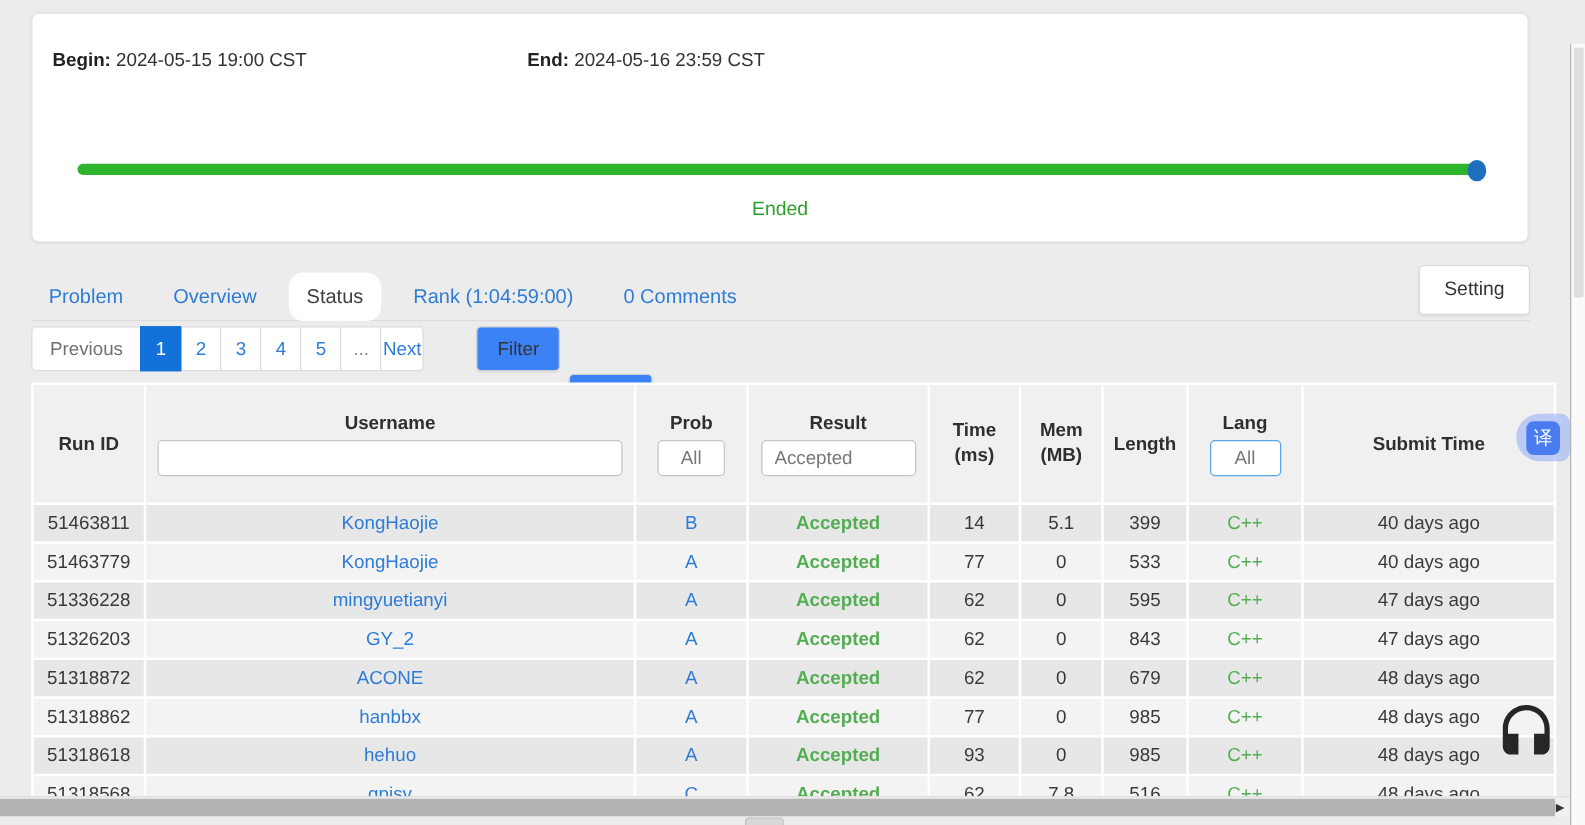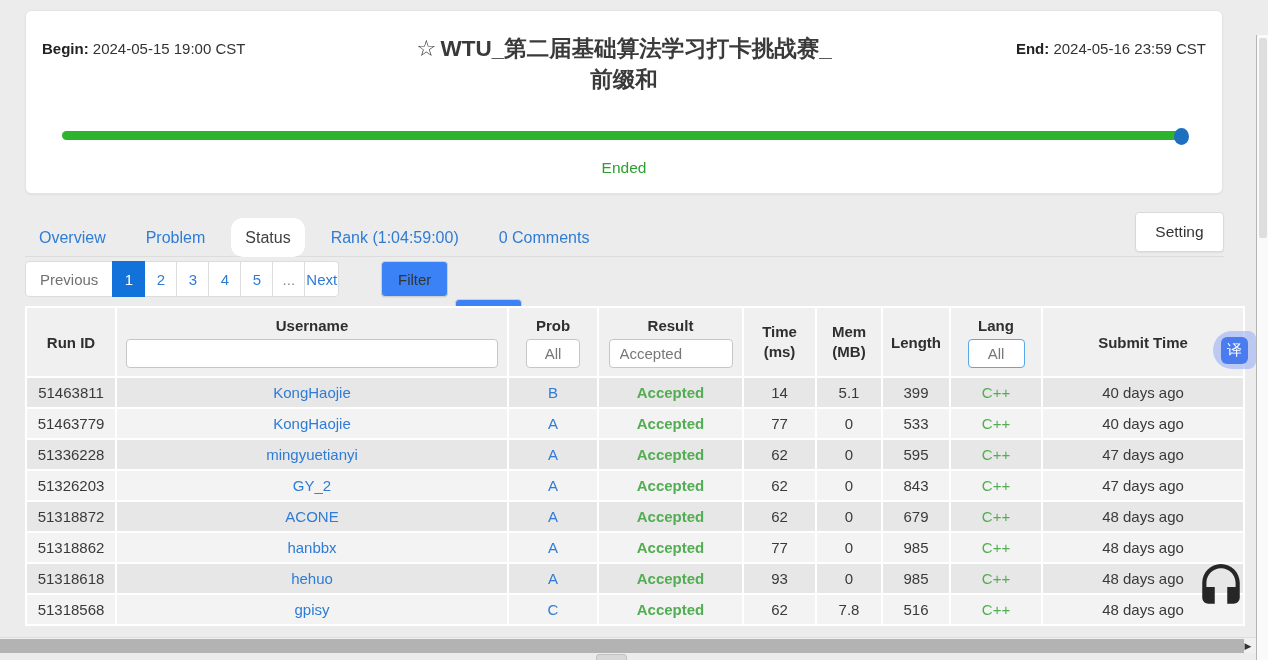--- a/index.html
+++ b/index.html
@@ -42,21 +42,21 @@
   .pg.active{background:var(--active-page-bg,#1272d9);border-color:var(--active-page-bg,#1272d9);color:#fff;z-index:1;}
   .tool-btn{width:67px;height:36px;background:#3b82f6;border:1px solid #cfcfcf;border-radius:4px;color:#333;
       font-size:15px;display:flex;align-items:center;justify-content:center;box-shadow:0 1px 1px rgba(0,0,0,.05);
       box-sizing:border-box;cursor:pointer;}
   .tool-btn.filter{margin-left:42px;}
   .tool-btn.reset{margin-left:7px;margin-top:38px;}
 
   
   table.status{position:absolute;left:25px;top:306px;width:1220px;border-collapse:separate;border-spacing:2px;
       background:#fff;table-layout:fixed;font-size:15px;}
-  table.status th{background:#f0f0f0;height:68px;font-weight:700;color:#2f2f2f;vertical-align:middle;padding:0;}
+  table.status th{background:#f0f0f0;height:94px;font-weight:700;color:#2f2f2f;vertical-align:middle;padding:0;}
   .th-stack{display:flex;flex-direction:column;align-items:center;gap:5px;}
   .two-line div{line-height:20px;}
   .flt{height:29px;border:1px solid #c6c6c6;border-radius:4px;background:#fff;font-size:15px;color:#777;
       box-sizing:border-box;text-align:center;font-family:"Liberation Sans",sans-serif;outline:none;}
   .flt.user{width:calc(100% - 18px);}
   .flt.prob{width:54px;}
   .flt.result{width:124px;text-align:left;padding-left:10px;}
   .flt.lang{width:57px;border-color:#57a7ea;}
   table.status td{height:29px;text-align:center;vertical-align:middle;padding:0;white-space:nowrap;overflow:hidden;}
   tr.r-odd td{background:#e7e7e7;}
@@ -87,40 +87,36 @@
 <body>
 
 <div class="screen">
 
   <div class="card">
     <div class="card-header">
       <div class="time-block">
         <b>Begin:</b>
         <span>2024-05-15 19:00 CST</span>
       </div>
-      <div class="contest-title">
-        <span class="star">☆</span><span>WTU_第二届基础算法学习打卡挑战赛_</span><br>
-        <span>前缀和</span>
-      </div>
       <div class="time-block time-end">
         <b>End:</b>
         <span>2024-05-16 23:59 CST</span>
       </div>
     </div>
     <div class="progress-wrap">
       <div class="progress-bar"></div>
       <div class="progress-knob"></div>
     </div>
     <div class="ended-text">Ended</div>
   </div>
 
   <div class="tabs-bar">
     <div class="tabs-list">
+        <div class="tab">Problem</div>
         <div class="tab">Overview</div>
-        <div class="tab">Problem</div>
         <div class="tab active">Status</div>
         <div class="tab">Rank (1:04:59:00)</div>
         <div class="tab">0 Comments</div>
       </div>
   </div>
   <div class="setting-btn">Setting</div>
 
   <div class="pager-row">
 
   <div class="pg disabled">Previous</div>

